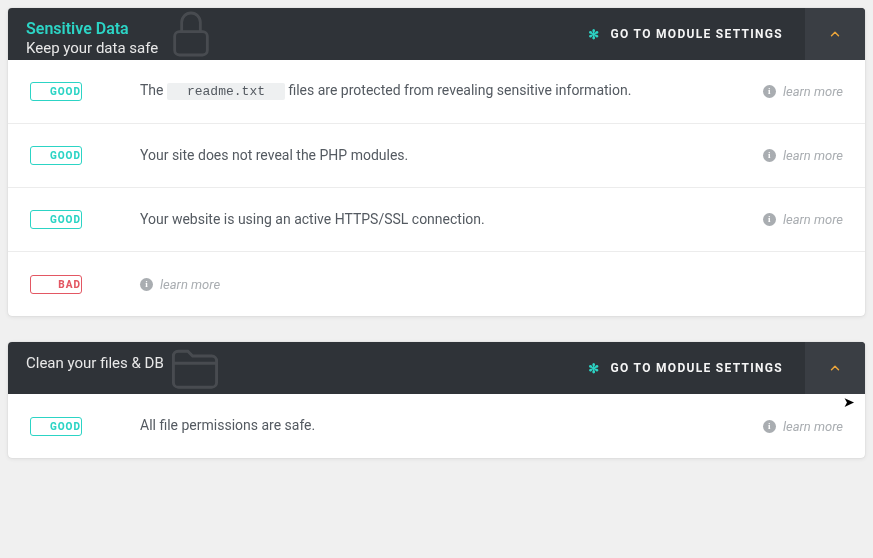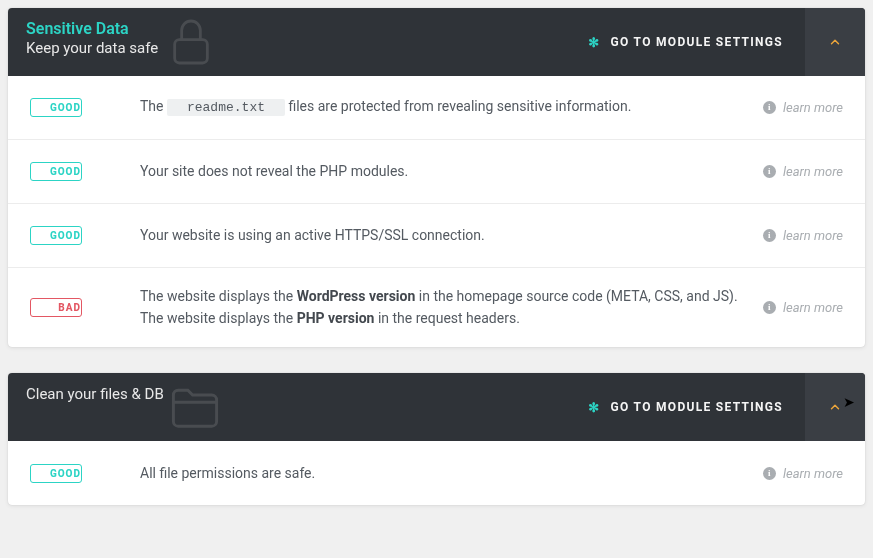--- a/index.html
+++ b/index.html
@@ -16,21 +16,21 @@
     box-shadow: 0 1px 4px rgba(0,0,0,0.08), 0 0 1px rgba(0,0,0,0.2);
     margin-bottom: 26px;
     overflow: hidden;
   }
   .mod-header {
     background: #2f3338;
     color: #fff;
     display: flex;
     align-items: stretch;
     position: relative;
-    height: 68px;
+    height: 52px;
   }
   .mod-header-titles {
     padding: 11px 18px;
     flex: 0 0 auto;
     position: relative;
     z-index: 2;
   }
   .mod-title {
     color: #2cd4c5;
     font-size: 16px;
@@ -194,21 +194,20 @@
       <div class="row">
         <div class="row-badge-cell"><span class="badge good">GOOD</span></div>
         <div class="row-text">Your website is using an active HTTPS/SSL connection.</div>
         <div class="learn-more">
           <span class="info-icon">i</span>
           <span>learn more</span>
         </div>
       </div>
       <div class="row">
         <div class="row-badge-cell"><span class="badge bad">BAD</span></div>
-        <div class="row-text">The website displays the <b>WordPress version</b> in the homepage source code (META, CSS, and JS).<br>The website displays the <b>PHP version</b> in the request headers.</div>
         <div class="learn-more">
           <span class="info-icon">i</span>
           <span>learn more</span>
         </div>
       </div>
     </div>
     <div class="module">
       <div class="mod-header">
         <div class="mod-header-titles">
           <div class="mod-subtitle">Clean your files &amp; DB</div>

